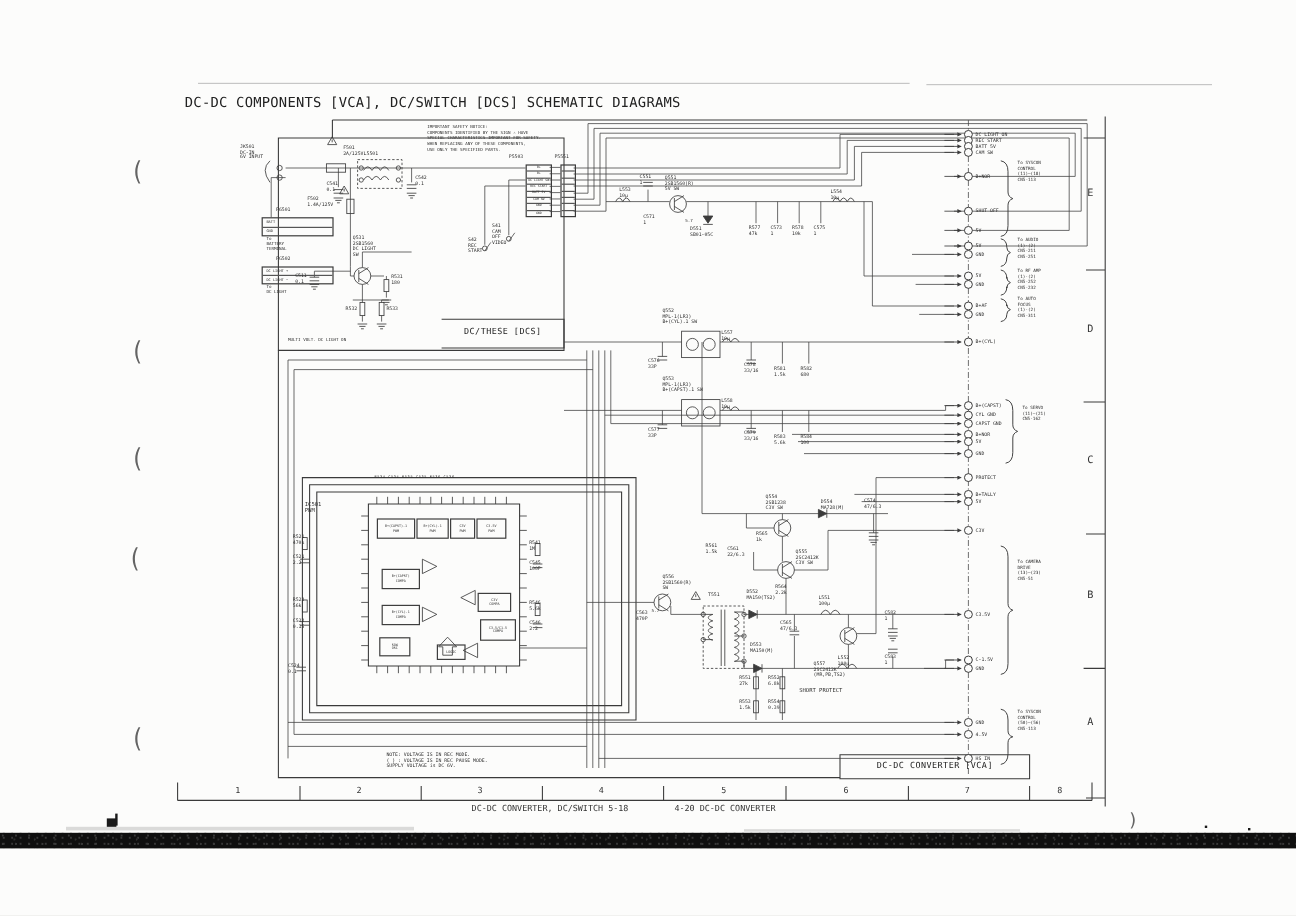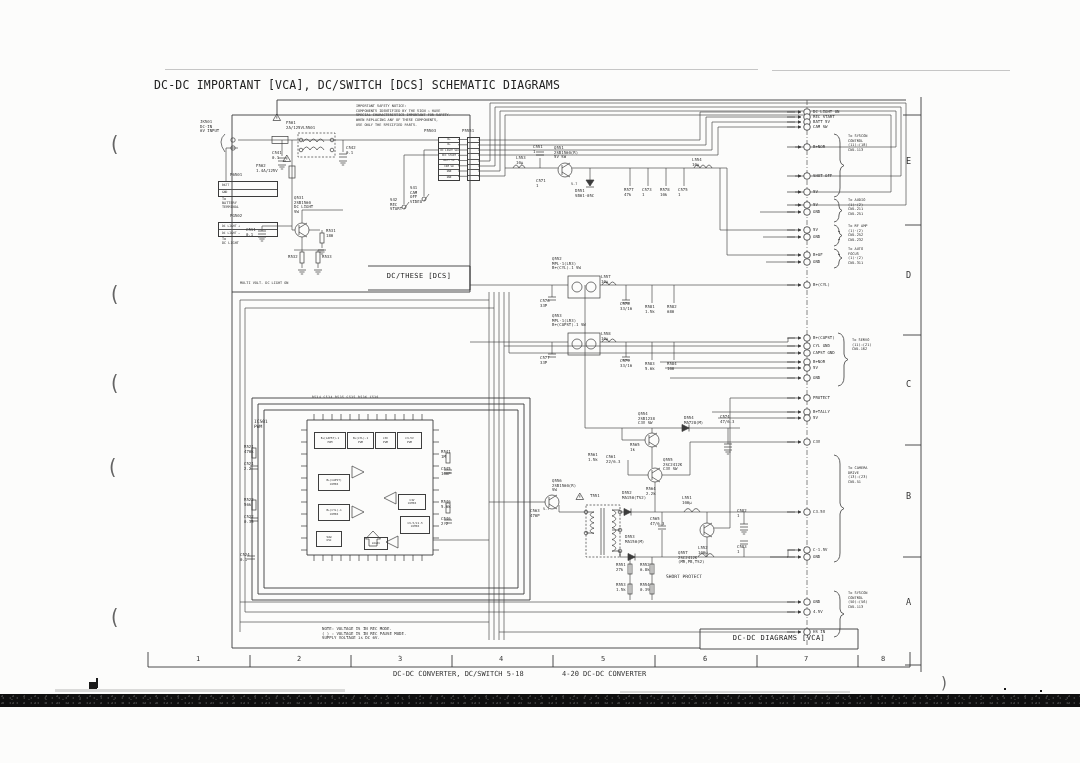--- a/index.html
+++ b/index.html
@@ -46,21 +46,21 @@
   <div class="mark" style="left:111px;top:605px;font-size:19px;transform:scaleY(1.15);">(</div>
   <div class="mark" style="left:941px;top:674px;font-size:15px;">)</div>
   <div class="smudge" style="left:55px;top:689px;width:290px;height:3px;"></div>
   <div class="smudge" style="left:620px;top:691px;width:230px;height:2px;"></div>
   <div class="blob" style="left:89px;top:682px;width:8px;height:7px;"></div>
   <div class="blob" style="left:96px;top:678px;width:2px;height:10px;"></div>
   <div class="blob" style="left:1004px;top:688px;width:2px;height:2px;"></div>
   <div class="blob" style="left:1040px;top:690px;width:2px;height:2px;"></div>
   <div class="bar"></div>
 
-  <div class="title" style="left:154px;top:78px;">DC-DC IMPORTANT [VCA], DC/SWITCH [DCS] SCHEMATIC DIAGRAMS</div>
+  <div class="title" style="left:154px;top:78px;">DC-DC COMPONENTS [VCA], DC/SWITCH [DCS] SCHEMATIC DIAGRAMS</div>
 
   <svg width="1080" height="763" viewBox="0 0 1080 763">
     <defs>
       <marker id="ar" viewBox="0 0 6 6" markerWidth="5" markerHeight="5" refX="5.5" refY="3" orient="auto">
         <path d="M0,0 L6,3 L0,6 Z" fill="#3b3b3b"></path>
       </marker>
       <g id="gnd" stroke="#3b3b3b" stroke-width=".7" fill="none">
         <path d="M-4,0 H4 M-2.6,2 H2.6 M-1.2,4 H1.2"></path>
       </g>
       <g id="warn" stroke="#3b3b3b" stroke-width=".7" fill="none">
@@ -286,21 +286,21 @@
       <path d="M834,199 q5,1 5,7 V206 q0,3.5 3,4.5 q-3,1 -3,4.5 V215 q0,6 -5,7"></path>
       <path d="M834,225 q5,1 5,7 V231 q0,3.5 3,4.5 q-3,1 -3,4.5 V239 q0,6 -5,7"></path>
       <path d="M834,249 q5,1 5,6 V254 q0,3 3,4 q-3,1 -3,4 V262 q0,5 -5,6"></path>
       <path d="M838,333 q6,1 6,9 V354 q0,4 4,5.5 q-4,1.5 -4,5.5 V377 q0,8 -6,9"></path>
       <path d="M834,455 q6,1 6,9 V503 q0,4 4,5.5 q-4,1.5 -4,5.5 V553 q0,8 -6,9"></path>
       <path d="M834,591 q6,1 6,9 V609 q0,4 4,5 q-4,1 -4,5 V628 q0,8 -6,9"></path>
     </g>
   </svg>
 
   <div class="sec" style="left:368px;top:272px;width:102px;">DC/THESE [DCS]</div>
-  <div class="sec" style="left:700px;top:634px;width:158px;">DC-DC DIAGRAMS [VCA]</div>
+  <div class="sec" style="left:700px;top:634px;width:158px;">DC-DC CONVERTER [VCA]</div>
 
   <div class="lb t35" style="left:356px;top:104px;width:130px;line-height:1.35;">IMPORTANT SAFETY NOTICE:
 COMPONENTS IDENTIFIED BY THE SIGN ⚠ HAVE
 SPECIAL CHARACTERISTICS IMPORTANT FOR SAFETY.
 WHEN REPLACING ANY OF THESE COMPONENTS,
 USE ONLY THE SPECIFIED PARTS.</div>
   <div class="lb" style="left:322px;top:627px;">NOTE: VOLTAGE IS IN REC MODE.
 ( ) : VOLTAGE IS IN REC PAUSE MODE.
 SUPPLY VOLTAGE is DC 6V.</div>
   <div class="lb t35" style="left:240px;top:281px;">MULTI VOLT. DC LIGHT ON</div>

